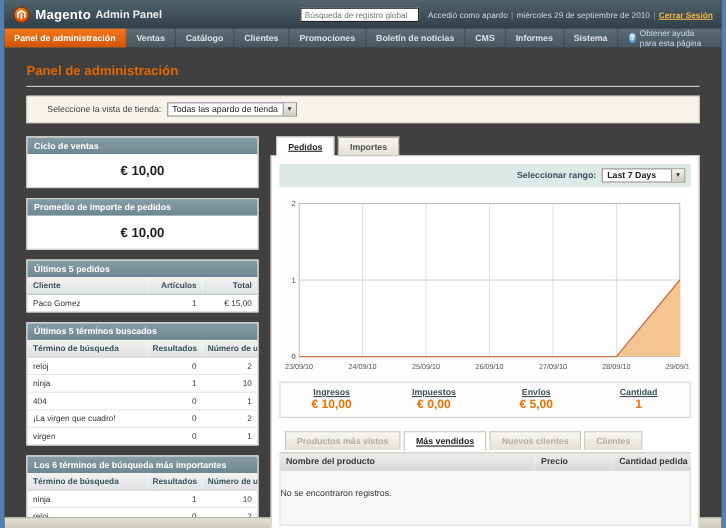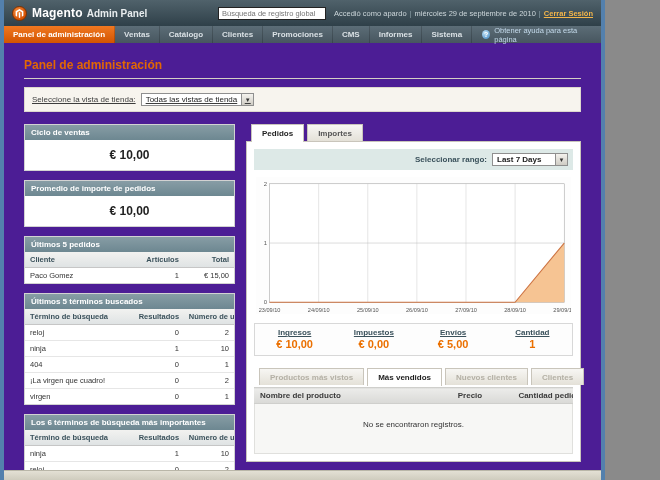--- a/index.html
+++ b/index.html
@@ -1,17 +1,17 @@
 <!DOCTYPE html>
 <html><head>
 <meta charset="utf-8">
 <style>
   * { margin:0; padding:0; box-sizing:border-box; }
   body { font-family:"Liberation Sans", sans-serif; background:#8a8a8a; }
-  .screen { position:relative; width:605px; height:480px; background:#4c1d95;
+  .screen { position:relative; width:660px; height:480px; background:#404040;
             border-left:4px solid #5380ad; border-right:4px solid #5380ad; overflow:hidden; }
   
   .topbar { height:26px; background:linear-gradient(#50626b,#2f4049); display:flex; align-items:center; padding:0 8px; }
   .logo-badge { width:15px; height:15px; border-radius:50%; background:radial-gradient(circle at 35% 30%, #f58b3c, #d34d00 75%);
                 border:1px solid #7e3200; margin-right:5px; flex:none; display:flex; align-items:center; justify-content:center; }
   .logo-badge svg { display:block; }
   .logo-main { color:#fff; font-size:12px; font-weight:bold; letter-spacing:.2px; }
   .logo-sub { color:#e8edef; font-size:10px; font-weight:bold; margin-left:4px; }
   .topbar-right { margin-left:auto; display:flex; align-items:center; gap:8px; }
   .global-search { width:108px; height:13px; font-size:7.5px; border:1px solid #222; padding:0 3px;
@@ -24,22 +24,22 @@
   .nav-item { display:flex; align-items:center; padding:0 9px; font-size:8px; font-weight:bold; color:#d9e0e4;
               border-right:1px solid rgba(0,0,0,.18); cursor:pointer; white-space:nowrap; }
   .nav-item.active { background:linear-gradient(#f07821,#d35400); color:#fff; }
   .nav-help { margin-left:auto; display:flex; align-items:center; gap:4px; padding:0 10px; font-size:7.5px; color:#c3d9ea; }
   .help-icon { width:9px; height:9px; border-radius:50%; background:radial-gradient(circle at 35% 30%, #bfe1f7, #3f87c2);
                color:#fff; font-size:7px; font-weight:bold; display:flex; align-items:center; justify-content:center; }
   
   .content { padding:6px 20px 0 20px; }
   .page-title-row { border-bottom:1px solid #d3cfc5; padding:6px 0 5px; margin-bottom:8px; }
   .page-title { color:#e26703; font-size:12px; font-weight:bold; }
-  .store-switcher { background:#f7f4ee; border:1px solid #ddd8cd; padding:5px 7px; font-size:8px; color:#3d3d3d;
-                    display:flex; align-items:center; gap:5px; margin-bottom:12px;text-decoration:underline; }
+  .store-switcher { background:#f7f4ee; border:1px solid #ddd8cd; padding:5px 18px; font-size:8px; color:#3d3d3d;
+                    display:flex; align-items:center; gap:5px; margin-bottom:12px; }
   .select-box { display:inline-flex; align-items:stretch; border:1px solid #8f8f8f; background:#fff; height:13px;
                 font-size:8px; color:#222; cursor:pointer; }
   .select-text { display:flex; align-items:center; padding:0 4px; white-space:nowrap; }
   .select-arrow { width:12px; background:linear-gradient(#f4f2ee,#cfccc4); border-left:1px solid #8f8f8f;
                   display:flex; align-items:center; justify-content:center; font-size:6px; color:#333; }
   
   .dashboard { display:flex; gap:11px; align-items:flex-start; }
   .col-left { width:211px; flex:none; }
   .col-right { flex:1; min-width:0; }
   
@@ -49,36 +49,36 @@
   table.mini { width:100%; border-collapse:collapse; font-size:7.5px; color:#333; table-layout:fixed;padding-left:20px; }
   table.mini th { background:linear-gradient(#f2f2f0,#dfe3e4); color:#3a515b; font-weight:bold; text-align:left;
                   padding:3px 5px; border-bottom:1px solid #c6c6c6; overflow:hidden; white-space:nowrap; }
   table.mini td { padding:3px 5px; border-bottom:1px solid #e6e6e6; background:#fff; overflow:hidden; white-space:nowrap; }
   table.mini tr:last-child td { border-bottom:none; }
   table.mini .num { text-align:right; }
   
   .tabs { display:flex; gap:3px; padding-left:5px; position:relative; z-index:2; }
   .tab { font-size:8px; font-weight:bold; padding:4px 10px 3px; border:1px solid #c9c5bb; border-bottom:none;
          background:linear-gradient(#f7f6f3,#e4e1d8); color:#555; cursor:pointer; white-space:nowrap; }
-  .tab.active { background:#fff; color:#1f1f1f; padding-bottom:4px; margin-bottom:-1px; }
+  .tab.active { background:#fff; color:#1f1f1f; padding-bottom:4px; margin-bottom:-1px;text-decoration:underline; }
   .tab.disabled { color:#b4b0a5; cursor:default; }
   .panel-body { border:1px solid #c9c5bb; background:#fff; padding:7px; position:relative; z-index:1; }
   .range-bar { background:#dde9e7; padding:4px 5px; display:flex; justify-content:flex-end; align-items:center; gap:5px;
                font-size:8px; font-weight:bold; color:#3a515b; margin-bottom:7px; }
   .chart-wrap { padding:0 2px 2px; }
   .chart-wrap svg { display:block; width:100%; height:auto; }
   .metrics { display:flex; border:1px solid #d8d8d8; background:#fdfdfd; margin:7px 0 12px; padding:4px 0 5px; }
   .metric { flex:1; text-align:center; }
   .metric-label { font-size:8px; font-weight:bold; color:#3a515b;text-decoration:underline; }
   .metric-value { font-size:11px; font-weight:bold; color:#eb7000; margin-top:1px; }
   .grid-wrap { margin-top:2px;border-radius:31px; }
   table.grid { width:100%; border-collapse:collapse; font-size:8px; table-layout:fixed; }
   table.grid th { background:linear-gradient(#ececea,#d9d9d6); color:#3a3a3a; font-weight:bold; text-align:left;
                   padding:3px 6px; border:1px solid #cfcfcc; border-left:none; border-right:none; white-space:nowrap; overflow:hidden; }
-  .empty-row { border:1px solid #e0e0dd; border-top:none; background:#f7f7f5; text-align:center;
+  .empty-row { border:1px solid #e0e0dd; border-top:none; background:#f7f7f5; text-align:left;
                font-size:8px; color:#333; padding:16px 0 24px; }
   
   .status-bar { position:absolute; left:0; right:0; bottom:0; height:10px; background:linear-gradient(#e3e0d4,#cfccbe);
                 border-top:1px solid #b9b6a8; }
 </style>
 </head>
 <body>
 
 <div class="screen">
 
@@ -99,40 +99,41 @@
     </div>
   </div>
 
   <div class="nav">
     <div id="nav-items" style="display:flex;">
         <div class="nav-item active">Panel de administración</div>
         <div class="nav-item">Ventas</div>
         <div class="nav-item">Catálogo</div>
         <div class="nav-item">Clientes</div>
         <div class="nav-item">Promociones</div>
+        <div class="nav-item">Boletín de noticias</div>
         <div class="nav-item">CMS</div>
         <div class="nav-item">Informes</div>
         <div class="nav-item">Sistema</div>
       </div>
     <div class="nav-help">
       <span class="help-icon">?</span>
       <span>Obtener ayuda para esta página</span>
     </div>
   </div>
 
   <div class="content">
 
     <div class="page-title-row">
       <span class="page-title">Panel de administración</span>
     </div>
 
     <div class="store-switcher">
       <span>Seleccione la vista de tienda:</span>
       <span class="select-box">
-        <span class="select-text">Todas las vistas de tienda</span>
+        <span class="select-text">Todas las apardo de tienda</span>
         <span class="select-arrow">▼</span>
       </span>
     </div>
 
     <div class="dashboard">
 
       <div class="col-left">
         <div class="widget">
           <div class="widget-head">Ciclo de ventas</div>
           <div class="widget-value">€ 10,00</div>

